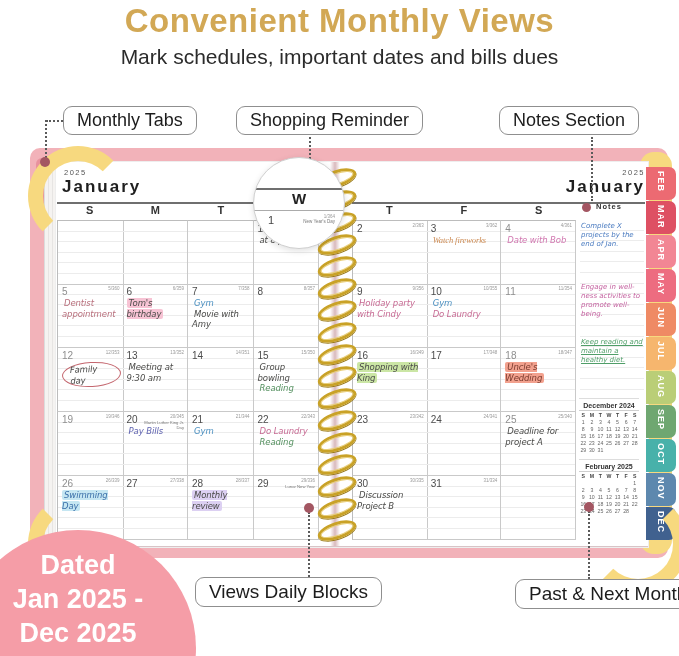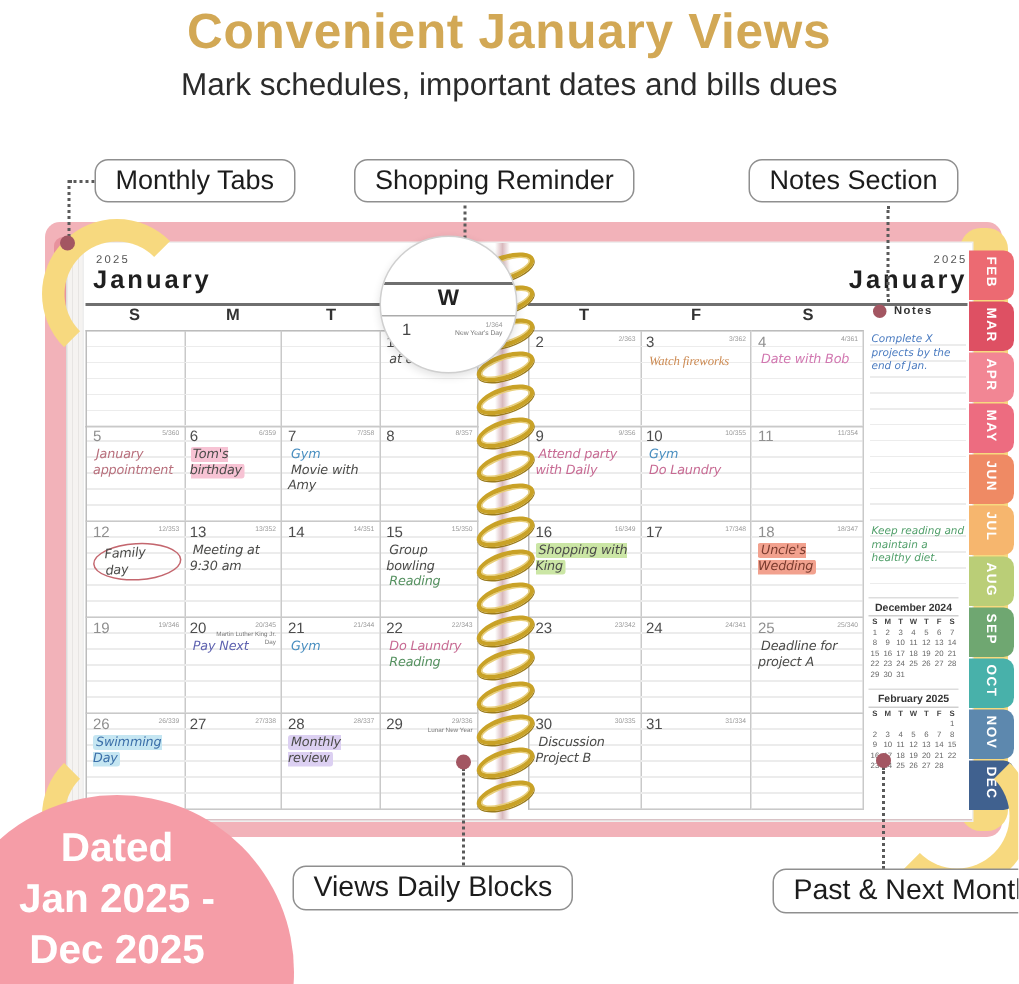--- a/index.html
+++ b/index.html
@@ -83,21 +83,21 @@
   
   .badge{left:-40px;top:530px;width:236px;height:236px;border-radius:50%;background:#f59da7;z-index:8;}
   .badge-text{position:absolute;left:0;top:18px;width:100%;text-align:center;color:#fff;
               font-size:27px;font-weight:bold;line-height:34px;}
 </style>
 </head>
 <body>
 
 <div id="canvas">
 
-  <div class="abs title">Convenient January Views</div>
+  <div class="abs title">Convenient Monthly Views</div>
   <div class="abs callout" style="left:63px;top:106px;">Monthly Tabs</div>
 
   <div class="abs subtitle">Mark schedules, important dates and bills dues</div>
   <div class="abs callout" style="left:236px;top:106px;">Shopping Reminder</div>
   <div class="abs callout" style="left:499px;top:106px;">Notes Section</div>
 
   <div class="abs doth" style="left:46px;top:120px;width:17px;"></div>
   <div class="abs dotv" style="left:45px;top:120px;height:38px;"></div>
   <div class="abs dot" style="left:40px;top:157px;"></div>
   <div class="abs dotv" style="left:309px;top:137px;height:22px;"></div>
@@ -165,21 +165,21 @@
       <span class="date" style="color: rgb(76, 76, 76);">1</span>
       <span class="ratio">1/364</span>
       <div class="notesbox">
         <span class="note"><i style="color: rgb(74, 74, 72);">at 8 pm</i></span>
       </div>
     </div>
     <div class="abs cell" style="left: 57px; top: 284px; width: 64.5px; height: 63px; border-top: none; border-left: 1px solid rgb(188, 188, 188);">
       <span class="date" style="color: rgb(143, 143, 143);">5</span>
       <span class="ratio">5/360</span>
       <div class="notesbox">
-        <span class="note"><i style="color: rgb(184, 111, 124);">January appointment</i></span>
+        <span class="note"><i style="color: rgb(184, 111, 124);">Dentist appointment</i></span>
       </div>
     </div>
     <div class="abs cell" style="left: 122.5px; top: 284px; width: 64.5px; height: 63px; border-top: none; border-left: none;">
       <span class="date" style="color: rgb(76, 76, 76);">6</span>
       <span class="ratio">6/359</span>
       <div class="notesbox">
         <span class="note"><i style="color: rgb(74, 74, 72); background: rgb(247, 195, 212);">Tom's birthday</i></span>
       </div>
     </div>
     <div class="abs cell" style="left: 188px; top: 284px; width: 64.5px; height: 63px; border-top: none; border-left: none;">
@@ -222,21 +222,21 @@
     </div>
     <div class="abs cell" style="left: 57px; top: 412px; width: 64.5px; height: 63px; border-top: none; border-left: 1px solid rgb(188, 188, 188);">
       <span class="date" style="color: rgb(143, 143, 143);">19</span>
       <span class="ratio">19/346</span>
     </div>
     <div class="abs cell" style="left: 122.5px; top: 412px; width: 64.5px; height: 63px; border-top: none; border-left: none;">
       <span class="date" style="color: rgb(76, 76, 76);">20</span>
       <span class="ratio">20/345</span>
       <span class="holiday">Martin Luther King Jr. Day</span>
       <div class="notesbox">
-        <span class="note"><i style="color: rgb(95, 99, 176);">Pay Next</i></span>
+        <span class="note"><i style="color: rgb(95, 99, 176);">Pay Bills</i></span>
       </div>
     </div>
     <div class="abs cell" style="left: 188px; top: 412px; width: 64.5px; height: 63px; border-top: none; border-left: none;">
       <span class="date" style="color: rgb(76, 76, 76);">21</span>
       <span class="ratio">21/344</span>
       <div class="notesbox">
         <span class="note"><i style="color: rgb(74, 143, 192);">Gym</i></span>
       </div>
     </div>
     <div class="abs cell" style="left: 253.5px; top: 412px; width: 64.5px; height: 63px; border-top: none; border-left: none;">
@@ -285,21 +285,21 @@
       <span class="date" style="color: rgb(143, 143, 143);">4</span>
       <span class="ratio">4/361</span>
       <div class="notesbox">
         <span class="note"><i style="color: rgb(209, 119, 176);">Date with Bob</i></span>
       </div>
     </div>
     <div class="abs cell" style="left: 352px; top: 284px; width: 73.67px; height: 63px; border-top: none; border-left: 1px solid rgb(188, 188, 188);">
       <span class="date" style="color: rgb(76, 76, 76);">9</span>
       <span class="ratio">9/356</span>
       <div class="notesbox">
-        <span class="note"><i style="color: rgb(199, 106, 147);">Attend party with Daily</i></span>
+        <span class="note"><i style="color: rgb(199, 106, 147);">Holiday party with Cindy</i></span>
       </div>
     </div>
     <div class="abs cell" style="left: 426.67px; top: 284px; width: 73.67px; height: 63px; border-top: none; border-left: none;">
       <span class="date" style="color: rgb(76, 76, 76);">10</span>
       <span class="ratio">10/355</span>
       <div class="notesbox">
         <span class="note"><i style="color: rgb(74, 143, 192);">Gym</i></span>
         <span class="note"><i style="color: rgb(199, 106, 147);">Do Laundry</i></span>
       </div>
     </div>
@@ -346,21 +346,22 @@
       <div class="notesbox">
         <span class="note"><i style="color: rgb(74, 74, 72);">Discussion Project B</i></span>
       </div>
     </div>
     <div class="abs cell" style="left: 426.67px; top: 476px; width: 73.67px; height: 63px; border-top: none; border-left: none;">
       <span class="date" style="color: rgb(76, 76, 76);">31</span>
       <span class="ratio">31/334</span>
     </div>
     <div class="abs cell" style="left: 501.34px; top: 476px; width: 73.67px; height: 63px; border-top: none; border-left: none;"></div>
     <div class="abs note-para" style="top: 222px; color: rgb(74, 123, 192);">Complete X projects by the end of Jan.</div>
-    <div class="abs note-para" style="top: 350px; color: rgb(79, 158, 104);">Keep reading and maintain a healthy diet.</div>
+    <div class="abs note-para" style="top: 283px; color: rgb(195, 95, 158);">Engage in well-ness activities to promote well-being.</div>
+    <div class="abs note-para" style="top: 338px; color: rgb(79, 158, 104); text-decoration: underline;">Keep reading and maintain a healthy diet.</div>
     <div class="abs mini" style="top: 398px; border-top: 1px solid rgb(221, 221, 221); padding-top: 3px;">
       <div class="mtitle">December 2024</div>
       <div class="mgrid">
         <b>S</b>
         <b>M</b>
         <b>T</b>
         <b>W</b>
         <b>T</b>
         <b>F</b>
         <b>S</b>

